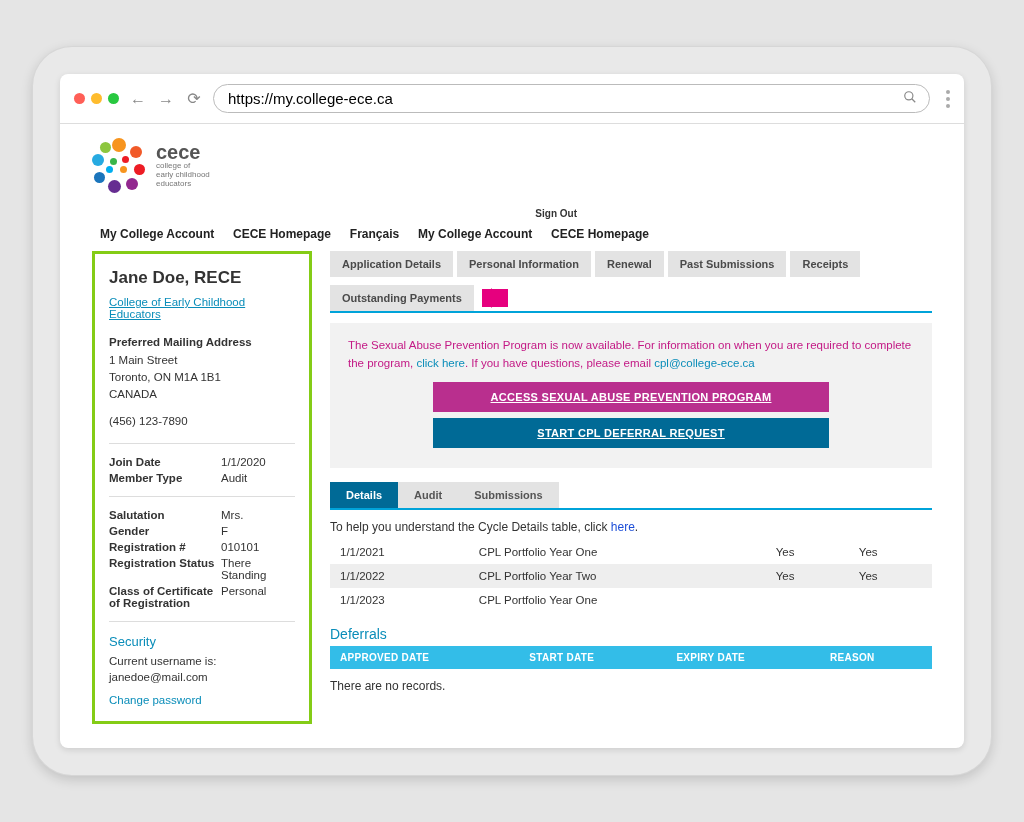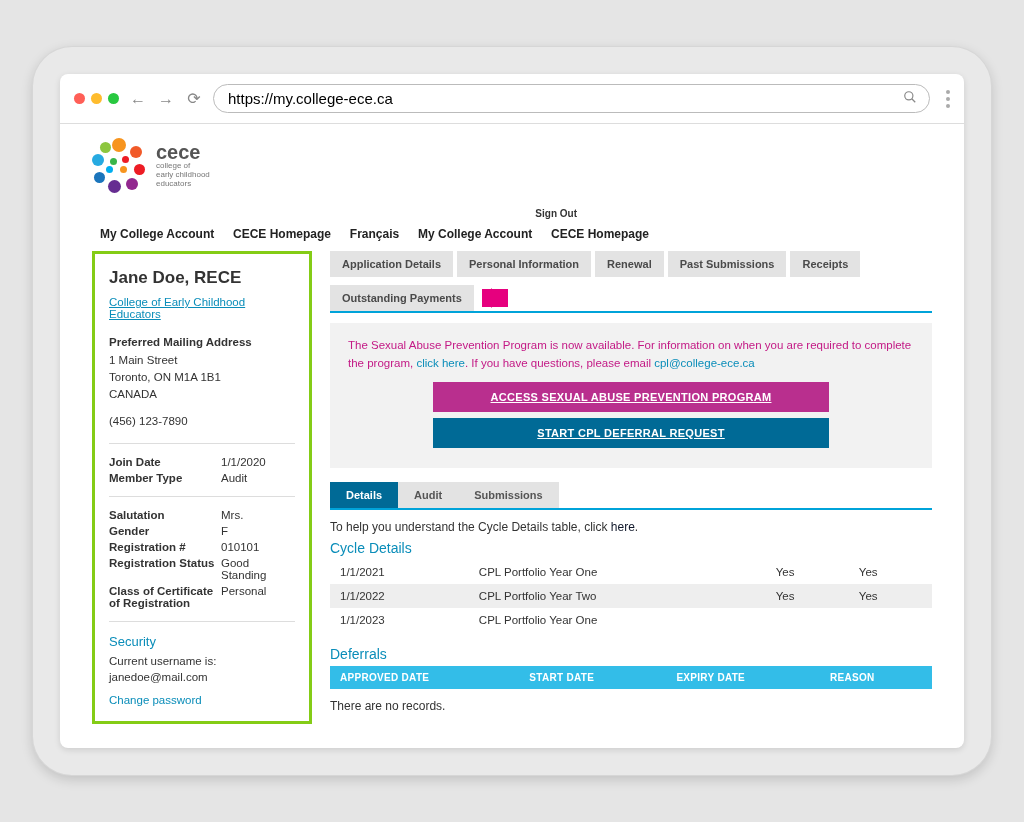--- a/index.html
+++ b/index.html
@@ -106,21 +106,21 @@
   .notice-text { color:#c31985; font-size:11.5px; line-height:1.5; margin-bottom:10px;}
   .notice-text a { color:#0a8db9; text-decoration:none; }
   .big-btn { display:block; text-align:center; color:#fff; font-weight:bold; font-size:11px; padding:9px; margin:6px auto; width:70%; letter-spacing:.3px; }
   .big-btn.pink { background:#b92f8e; }
   .big-btn.blue { background:#006a96; }
 
   .subtabs { display:flex; border-bottom:2px solid #00a3d9; margin-top:14px;}
   .subtabs .st { background:#e3e3e3; color:#555; font-size:11px; font-weight:600; padding:7px 16px; cursor:pointer;}
   .subtabs .st.active { background:#006a96; color:#fff; }
   .helper { font-size:12px; margin:10px 0 6px; }
-  .helper a { color:#0f172a; text-decoration:none; }
+  .helper a { color:#1d4ed8; text-decoration:none; }
   .section-title { color:#0a8db9; font-size:14px; margin:6px 0 4px; }
 
   table.data { width:100%; border-collapse:collapse; font-size:11.5px; }
   table.data th { background:#33bde8; color:#fff; text-align:left; padding:6px 10px; font-size:10px; letter-spacing:.3px;}
   table.data td { padding:6px 10px; }
   table.data tr.alt td { background:#eee; }
   .norec { font-size:12px; padding:10px 0; }
 </style>
 </head>
 <body>
@@ -217,21 +217,21 @@
             <div class="info-row">
                 <div class="k">Gender</div>
                 <div class="v">F</div>
               </div>
             <div class="info-row">
                 <div class="k">Registration #</div>
                 <div class="v">010101</div>
               </div>
             <div class="info-row">
                 <div class="k">Registration Status</div>
-                <div class="v">Good Standing</div>
+                <div class="v">There Standing</div>
               </div>
             <div class="info-row">
                 <div class="k">Class of Certificate of Registration</div>
                 <div class="v">Personal</div>
               </div>
             <hr>
             <div class="sec-title">Security</div>
             <div style="font-size:11.5px;line-height:1.4"><span>Current username is:</span><br><span>janedoe@mail.com</span></div>
             <div style="margin-top:8px;"><a href="#" class="link">Change password</a></div>
           </div>
@@ -260,21 +260,20 @@
           <div class="subtabs">
             <div class="st active">Details</div>
             <div class="st">Audit</div>
             <div class="st">Submissions</div>
           </div>
 
           <div class="helper">
             <span>To help you understand the Cycle Details table, click </span><a href="#">here</a><span>.</span>
           </div>
 
-          <div class="section-title">Cycle Details</div>
           <table class="data">
             <tbody>
             <tr>
               <td>1/1/2021</td>
                   <td>CPL Portfolio Year One</td>
                   <td>Yes</td>
                   <td>Yes</td>
             </tr>
             <tr class="alt">
               <td>1/1/2022</td>

